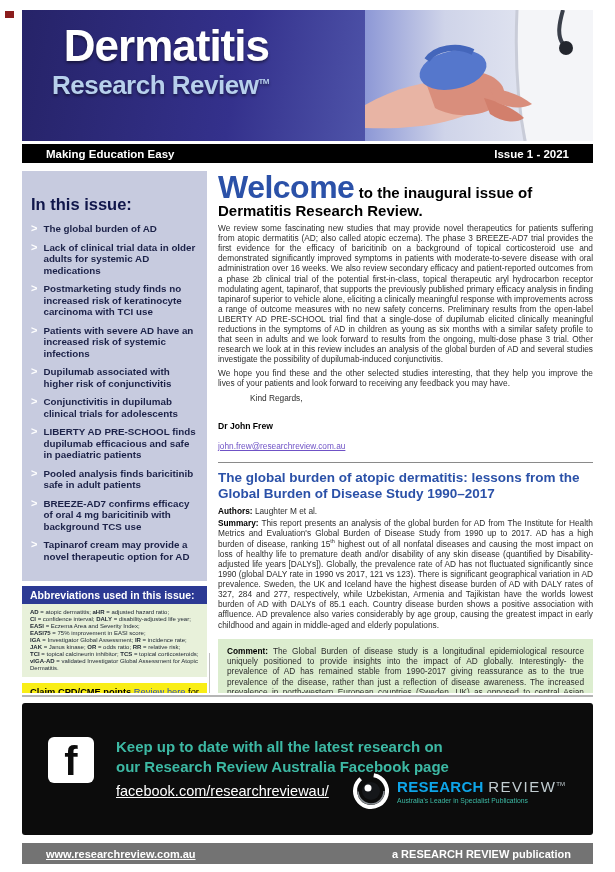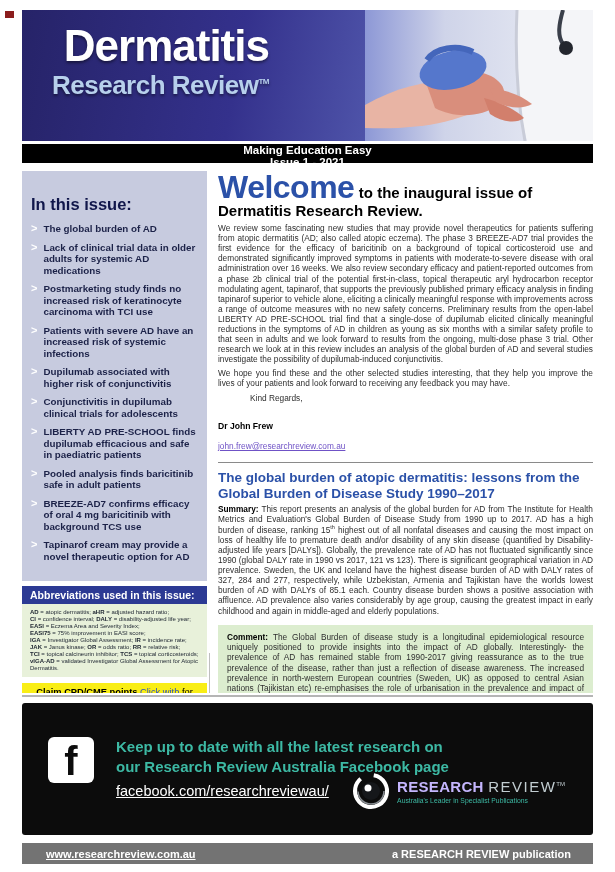--- a/index.html
+++ b/index.html
@@ -16,21 +16,21 @@
   .mast-title { color:#fff; font-size:44px; font-weight:bold; letter-spacing:-1px; line-height:1.0;
                 text-shadow:0 2px 3px rgba(0,0,0,.45); }
   .mast-sub { color:#b7d0ec; font-size:26px; font-weight:bold; letter-spacing:-0.5px; margin-top:2px;
               text-shadow:0 2px 3px rgba(0,0,0,.45); }
   .mast-tm { font-size:8px; vertical-align:super; }
   .mast-photo { position:absolute; right:0; top:0; }
 
   
   .topbar { margin:3px 22px 0; height:19px; background:#000; color:#fff;
             display:flex; align-items:center; justify-content:space-between; padding:0 24px;
-            font-size:11.5px; font-weight:bold;flex-direction:column; }
+            font-size:11.5px; font-weight:bold; }
 
   
   .content { position:relative; margin:8px 22px 0; display:flex; gap:11px; height:522px; overflow:hidden; }
   .col-divider { position:absolute; left:187px; bottom:0; width:1px; height:40px; background:#bfbfbf; }
 
   .sidebar { width:185px; flex:none; }
   .issue-box { background:#c7cbdf; padding:24px 9px 12px; }
   .issue-heading { color:#10164a; font-size:16.5px; font-weight:bold; margin-bottom:9px; }
   .issue-item { display:flex; gap:6px; margin-bottom:7px; }
   .issue-chevron { color:#fff; font-weight:bold; font-size:11px; line-height:11.5px; flex:none; }
@@ -71,21 +71,21 @@
                border-radius:3px; padding:34px 0 0 26px; display:flex; gap:22px; }
   .fb-banner-icon { width:46px; height:46px; background:#fff; border-radius:6px; color:#0c0c0c;
                     font-weight:bold; font-size:40px; display:flex; align-items:flex-end;
                     justify-content:center; line-height:44px; overflow:hidden; flex:none; }
   .fb-banner-text { max-width:345px; }
   .fb-banner-heading { color:#3db9a4; font-size:15px; font-weight:bold; line-height:1.3; }
   .fb-banner-url { display:inline-block; margin-top:7px; color:#fff; font-size:14.5px;
                    text-decoration:underline; cursor:pointer; }
   .rr-logo { position:absolute; right:28px; bottom:24px; display:flex; align-items:center; gap:6px; }
   .rr-logo-name { white-space:nowrap; }
-  .rr-logo-main { color:#c4b5fd; font-weight:bold; font-size:15px; letter-spacing:0.3px; }
+  .rr-logo-main { color:#0ea5e9; font-weight:bold; font-size:15px; letter-spacing:0.3px; }
   .rr-logo-second { color:#c2cdd1; font-weight:normal; font-size:15px; letter-spacing:1.5px; }
   .rr-logo-tm { color:#c2cdd1; font-size:6px; vertical-align:super; }
   .rr-logo-tagline { color:#3db9a4; font-size:6.8px; margin-top:1px; }
 
   
   .footer-bar { margin:8px 22px 8px; height:21px; background:#737373; color:#fff; display:flex;
                 align-items:center; justify-content:space-between; padding:0 22px 0 24px;
                 font-size:11px; font-weight:bold; }
   .footer-site { text-decoration:underline; cursor:pointer; color:#fff; }
   .page-num { text-align:right; margin:3px 14px 0 0; color:#cc2222; font-size:9px; font-weight:bold; }
@@ -185,39 +185,40 @@
           <div class="abbr-line"><span class="abbr-k">CI</span><span> = confidence interval; </span><span class="abbr-k">DALY</span><span> = disability-adjusted life year;</span></div>
           <div class="abbr-line"><span class="abbr-k">EASI</span><span> = Eczema Area and Severity Index;</span></div>
           <div class="abbr-line"><span class="abbr-k">EASI75</span><span> = 75% improvement in EASI score;</span></div>
           <div class="abbr-line"><span class="abbr-k">IGA</span><span> = Investigator Global Assessment; </span><span class="abbr-k">IR</span><span> = incidence rate;</span></div>
           <div class="abbr-line"><span class="abbr-k">JAK</span><span> = Janus kinase; </span><span class="abbr-k">OR</span><span> = odds ratio; </span><span class="abbr-k">RR</span><span> = relative risk;</span></div>
           <div class="abbr-line"><span class="abbr-k">TCI</span><span> = topical calcineurin inhibitor; </span><span class="abbr-k">TCS</span><span> = topical corticosteroids;</span></div>
           <div class="abbr-line"><span class="abbr-k">vIGA-AD</span><span> = validated Investigator Global Assessment for Atopic Dermatitis.</span></div>
         </div>
 
       <div class="cpd-box">
-        <span class="cpd-bold">Claim CPD/CME points </span><span class="cpd-link">Click with</span><span> for more info.</span>
+        <span class="cpd-bold">Claim CPD/CME points </span><span class="cpd-link">Review here</span><span> for more info.</span>
       </div>
 
     </aside>
 
     <main class="main">
       <div class="welcome-line">
         <span class="welcome-big">Welcome</span>
         <span class="welcome-rest"> to the inaugural issue of Dermatitis Research Review.</span>
       </div>
       <p class="body-text">We review some fascinating new studies that may provide novel therapeutics for patients suffering from atopic dermatitis (AD; also called atopic eczema). The phase 3 BREEZE-AD7 trial provides the first evidence for the efficacy of baricitinib on a background of topical corticosteroid use and demonstrated significantly improved symptoms in patients with moderate-to-severe disease with oral administration over 16 weeks. We also review secondary efficacy and patient-reported outcomes from a phase 2b clinical trial of the potential first-in-class, topical therapeutic aryl hydrocarbon receptor modulating agent, tapinarof, that supports the previously published primary efficacy analysis in finding tapinarof superior to vehicle alone, eliciting a clinically meaningful response with improvements across a range of outcome measures with no new safety concerns. Preliminary results from the open-label LIBERTY AD PRE-SCHOOL trial find that a single-dose of dupilumab elicited clinically meaningful reductions in the symptoms of AD in children as young as six months with a similar safety profile to that seen in adults and we look forward to results from the ongoing, multi-dose phase 3 trial. Other research we look at in this review includes an analysis of the global burden of AD and several studies investigate the possibility of dupilumab-induced conjunctivitis.</p>
       <p class="body-text">We hope you find these and the other selected studies interesting, that they help you improve the lives of your patients and look forward to receiving any feedback you may have.</p>
       <p class="body-text signoff">Kind Regards,</p>
       <p class="author-name">Dr John Frew</p>
       <a class="email-link">john.frew@researchreview.com.au</a>
 
       <hr class="rule">
 
       <h2 class="article-title">The global burden of atopic dermatitis: lessons from the Global Burden of Disease Study 1990–2017</h2>
+      <p class="meta-line"><span class="bold">Authors: </span><span>Laughter M et al.</span></p>
       <p class="meta-line body-text" style="margin-top:2px;"><span class="bold">Summary: </span><span>This report presents an analysis of the global burden for AD from The Institute for Health Metrics and Evaluation's Global Burden of Disease Study from 1990 up to 2017. AD has a high burden of disease, ranking 15</span><sup>th</sup><span> highest out of all nonfatal diseases and causing the most impact on loss of healthy life to premature death and/or disability of any skin disease (quantified by Disability-adjusted life years [DALYs]). Globally, the prevalence rate of AD has not fluctuated significantly since 1990 (global DALY rate in 1990 vs 2017, 121 vs 123). There is significant geographical variation in AD prevalence. Sweden, the UK and Iceland have the highest disease burden of AD with DALY rates of 327, 284 and 277, respectively, while Uzbekistan, Armenia and Tajikistan have the worlds lowest burden of AD with DALYs of 85.1 each. Country disease burden shows a positive association with affluence. AD prevalence also varies considerably by age group, causing the greatest impact in early childhood and again in middle-aged and elderly populations.</span></p>
 
       <div class="comment-box">
         <span class="bold">Comment: </span><span>The Global Burden of disease study is a longitudinal epidemiological resource uniquely positioned to provide insights into the impact of AD globally. Interestingly- the prevalence of AD has remained stable from 1990-2017 giving reassurance as to the true prevalence of the disease, rather than just a reflection of disease awareness. The increased prevalence in north-western European countries (Sweden, UK) as opposed to central Asian nations (Tajikistan etc) re-emphasises the role of urbanisation in the prevalence and impact of AD. The most important point was the bimodal distribution of AD, in both childhood and middle to older adults. This has implications for how we interpret the external validity of clinical trials with novel therapeutics in AD.</span>
       </div>
 
       
       
     </main>
   </div>

